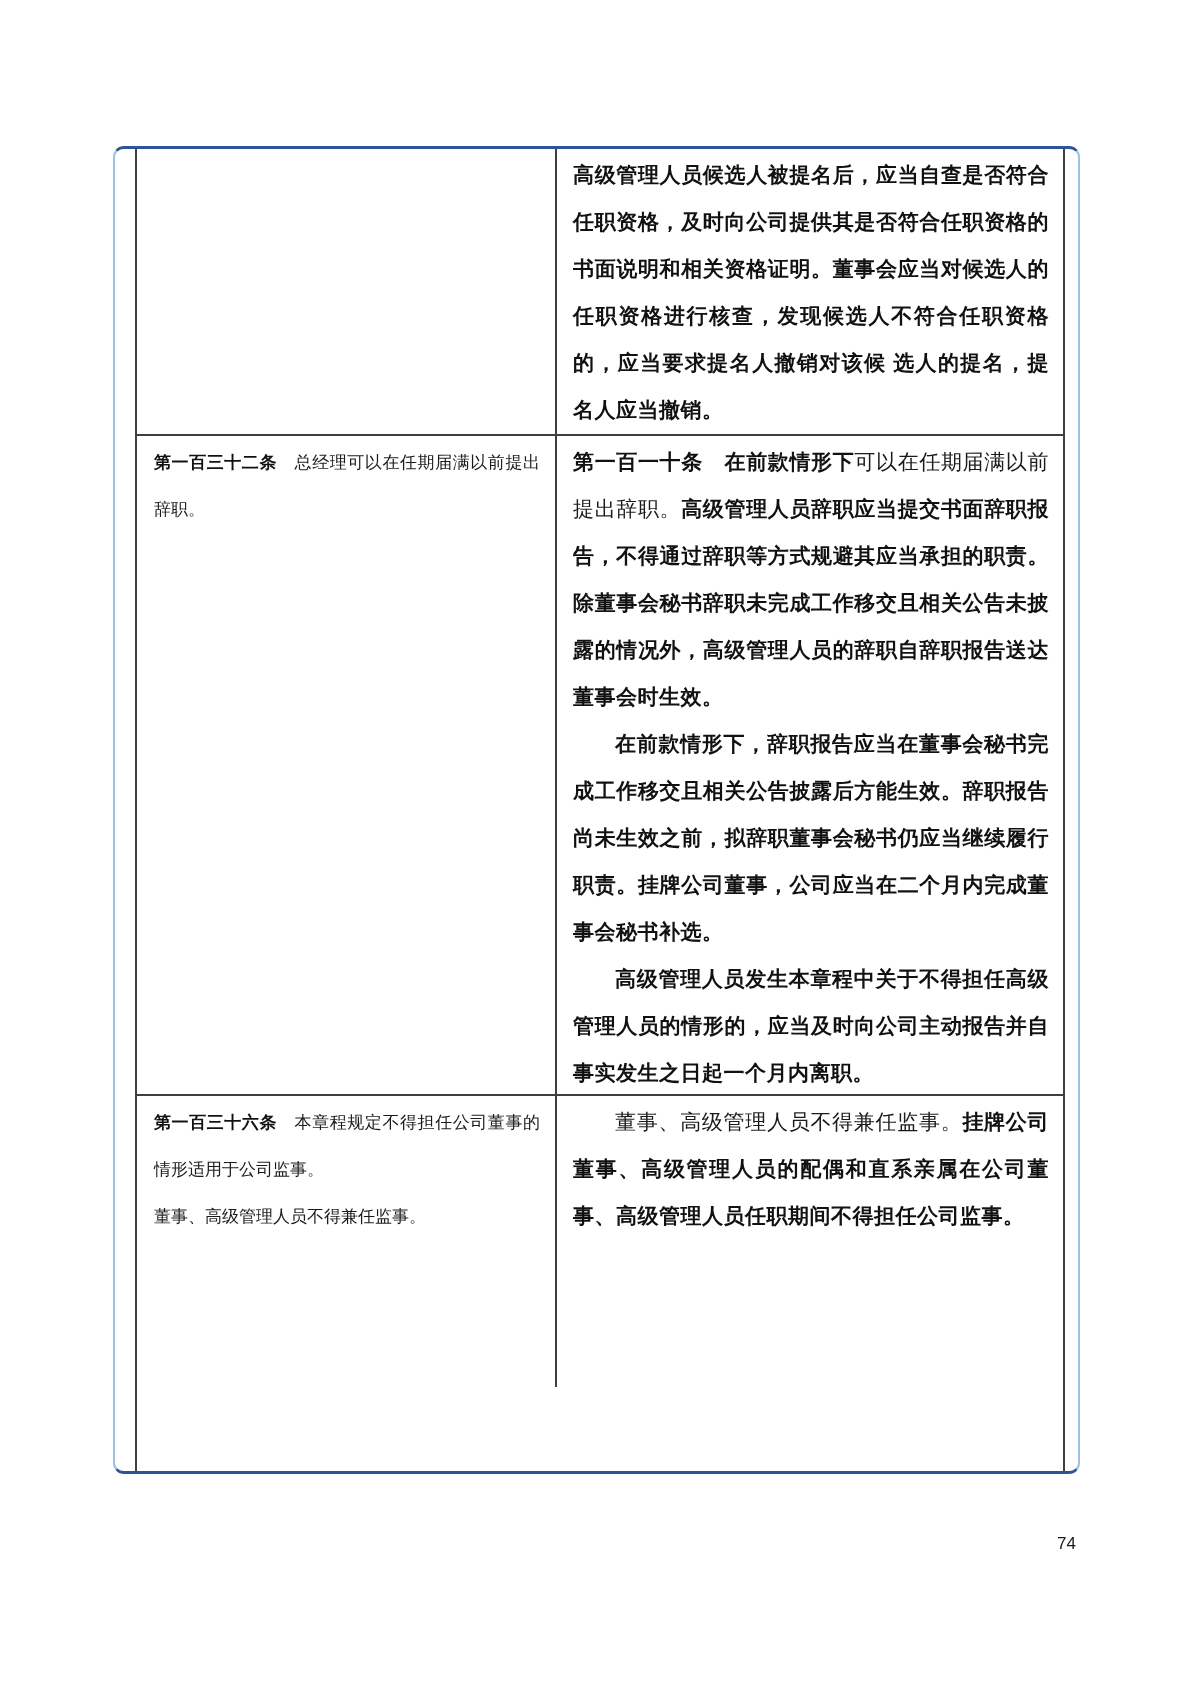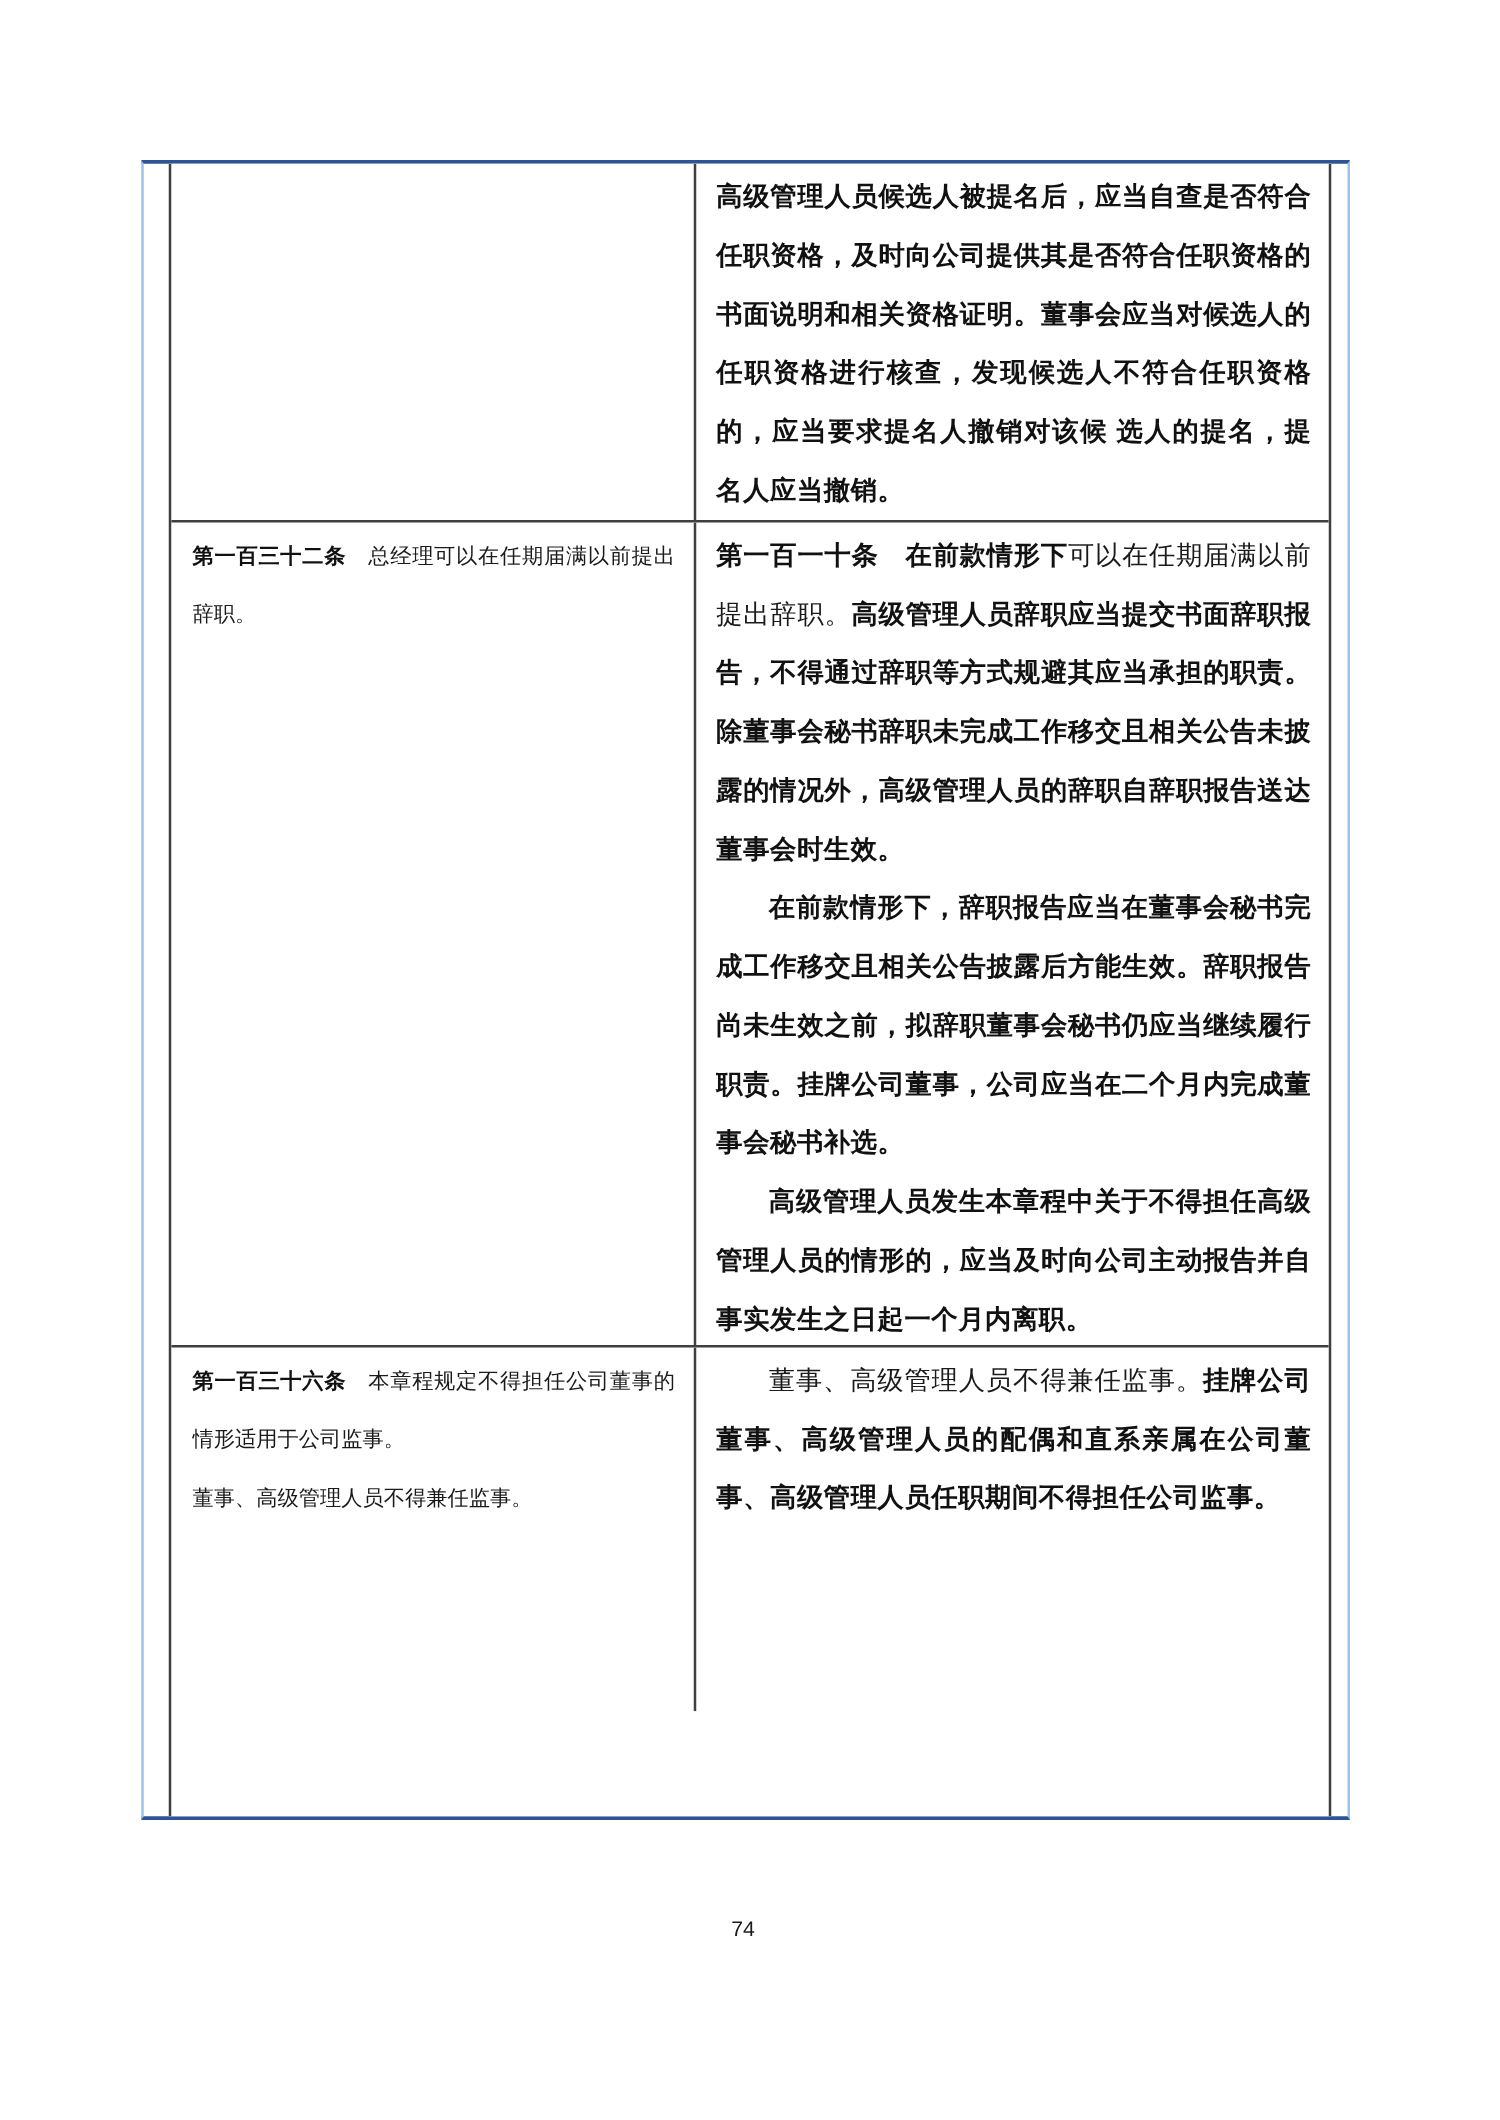--- a/index.html
+++ b/index.html
@@ -6,26 +6,27 @@
   body{
     width:1200px;height:1696px;
     background:#ffffff;
     position:relative;
     font-family:"Liberation Serif", serif;
     color:#1a1a1a;
   }
   
   .frame{
     position:absolute;
-    left:113px; top:128px;
+    left:113px; top:146px;
     width:963px; height:1322px;
     border-top:3px solid #2F5496;
     border-bottom:3px solid #2F5496;
     border-left:2px solid #9CC2E5;
     border-right:2px solid #9CC2E5;
+    border-radius:11px;
   }
   
   .doc-table{
     position:absolute;
     left:20px; top:0; bottom:0;
     width:930px;
     border-left:2px solid #3f3f3f;
     border-right:2px solid #3f3f3f;
     box-sizing:border-box;
     display:flex;
@@ -65,21 +66,21 @@
     line-height:47px;
     text-align:justify;
     text-justify:inter-ideograph;
   }
   .para.indent{ text-indent:2em; }
   .para b{ font-weight:bold; color:#111; }
   .page-number{
     position:absolute;
     left:113px; top:1534px;
     width:963px;
-    text-align:center;
+    text-align:right;
     font-family:"Liberation Sans", sans-serif;
     font-size:17px;
     color:#1a1a1a;
   }
 </style>
 </head>
 <body>
 
 <div class="frame">
   <div class="doc-table">

